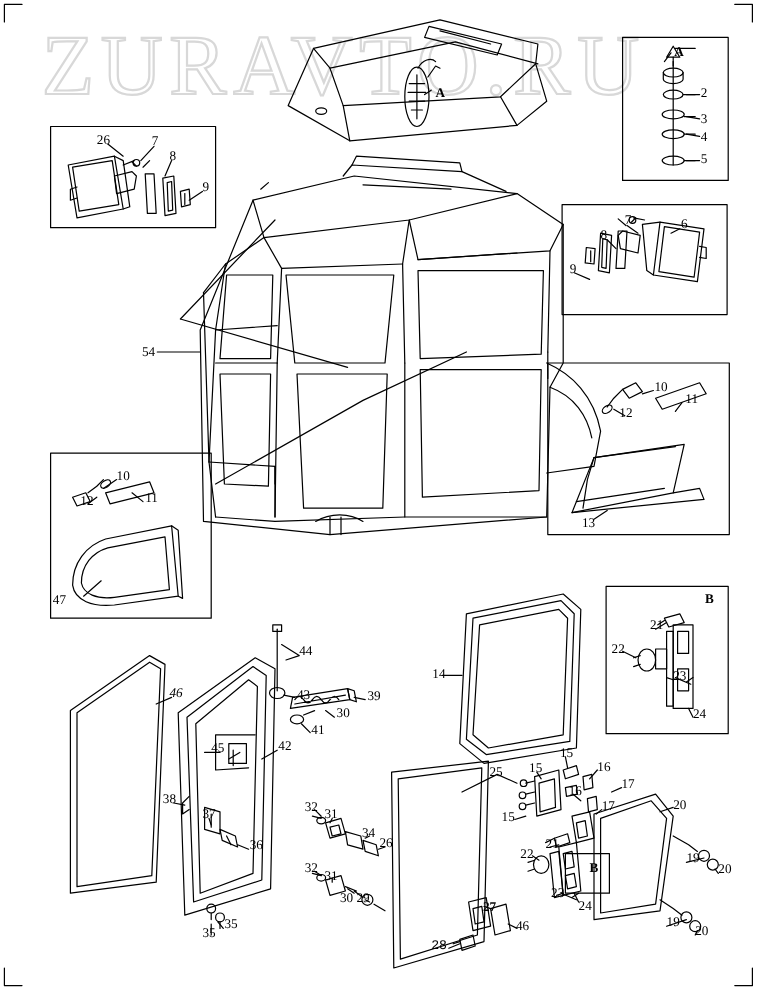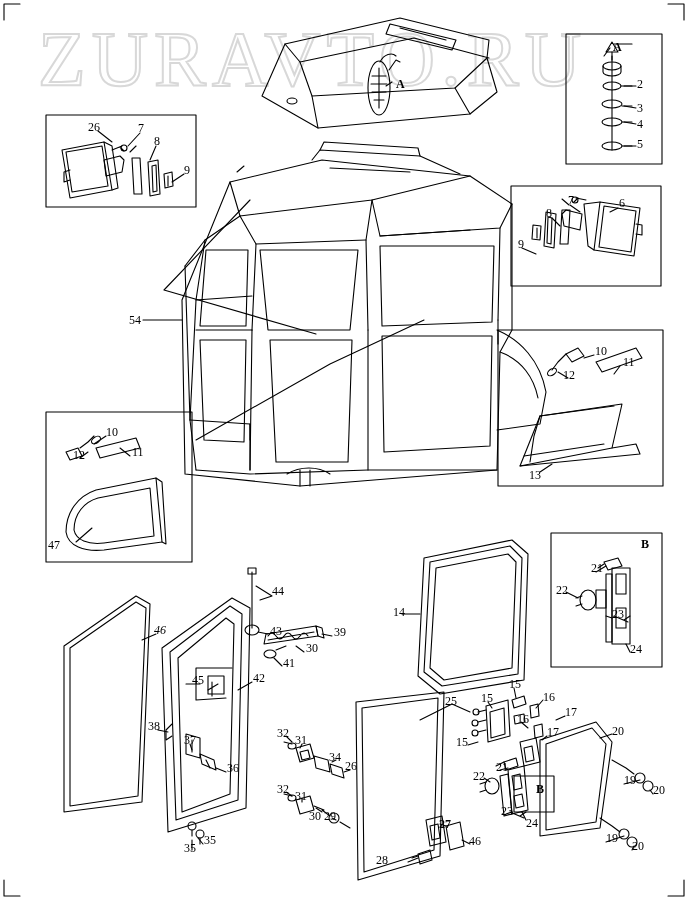--- a/index.html
+++ b/index.html
@@ -375,15 +375,15 @@
   <div class="lbl" style="left:277px;top:727px;">32</div>
   <div class="lbl" style="left:295px;top:734px;">31</div>
   <div class="lbl" style="left:329px;top:751px;">34</div>
   <div class="lbl" style="left:345px;top:760px;">26</div>
   <div class="lbl" style="left:277px;top:783px;">32</div>
   <div class="lbl" style="left:295px;top:790px;">31</div>
   <div class="lbl" style="left:309px;top:800px;margin-top:10px;">30</div>
   <div class="lbl" style="left:324px;top:810px;">29</div>
   <div class="lbl" style="left:439px;top:818px;font-weight:bold;">27</div>
   <div class="lbl" style="left:469px;top:835px;">46</div>
-  <div class="lbl" style="left:376px;top:854px;">28</div>
+  <div class="lbl" style="left:392px;top:854px;font-family:Liberation Mono, monospace;">28</div>
 
 </div>
 
 </body></html>

